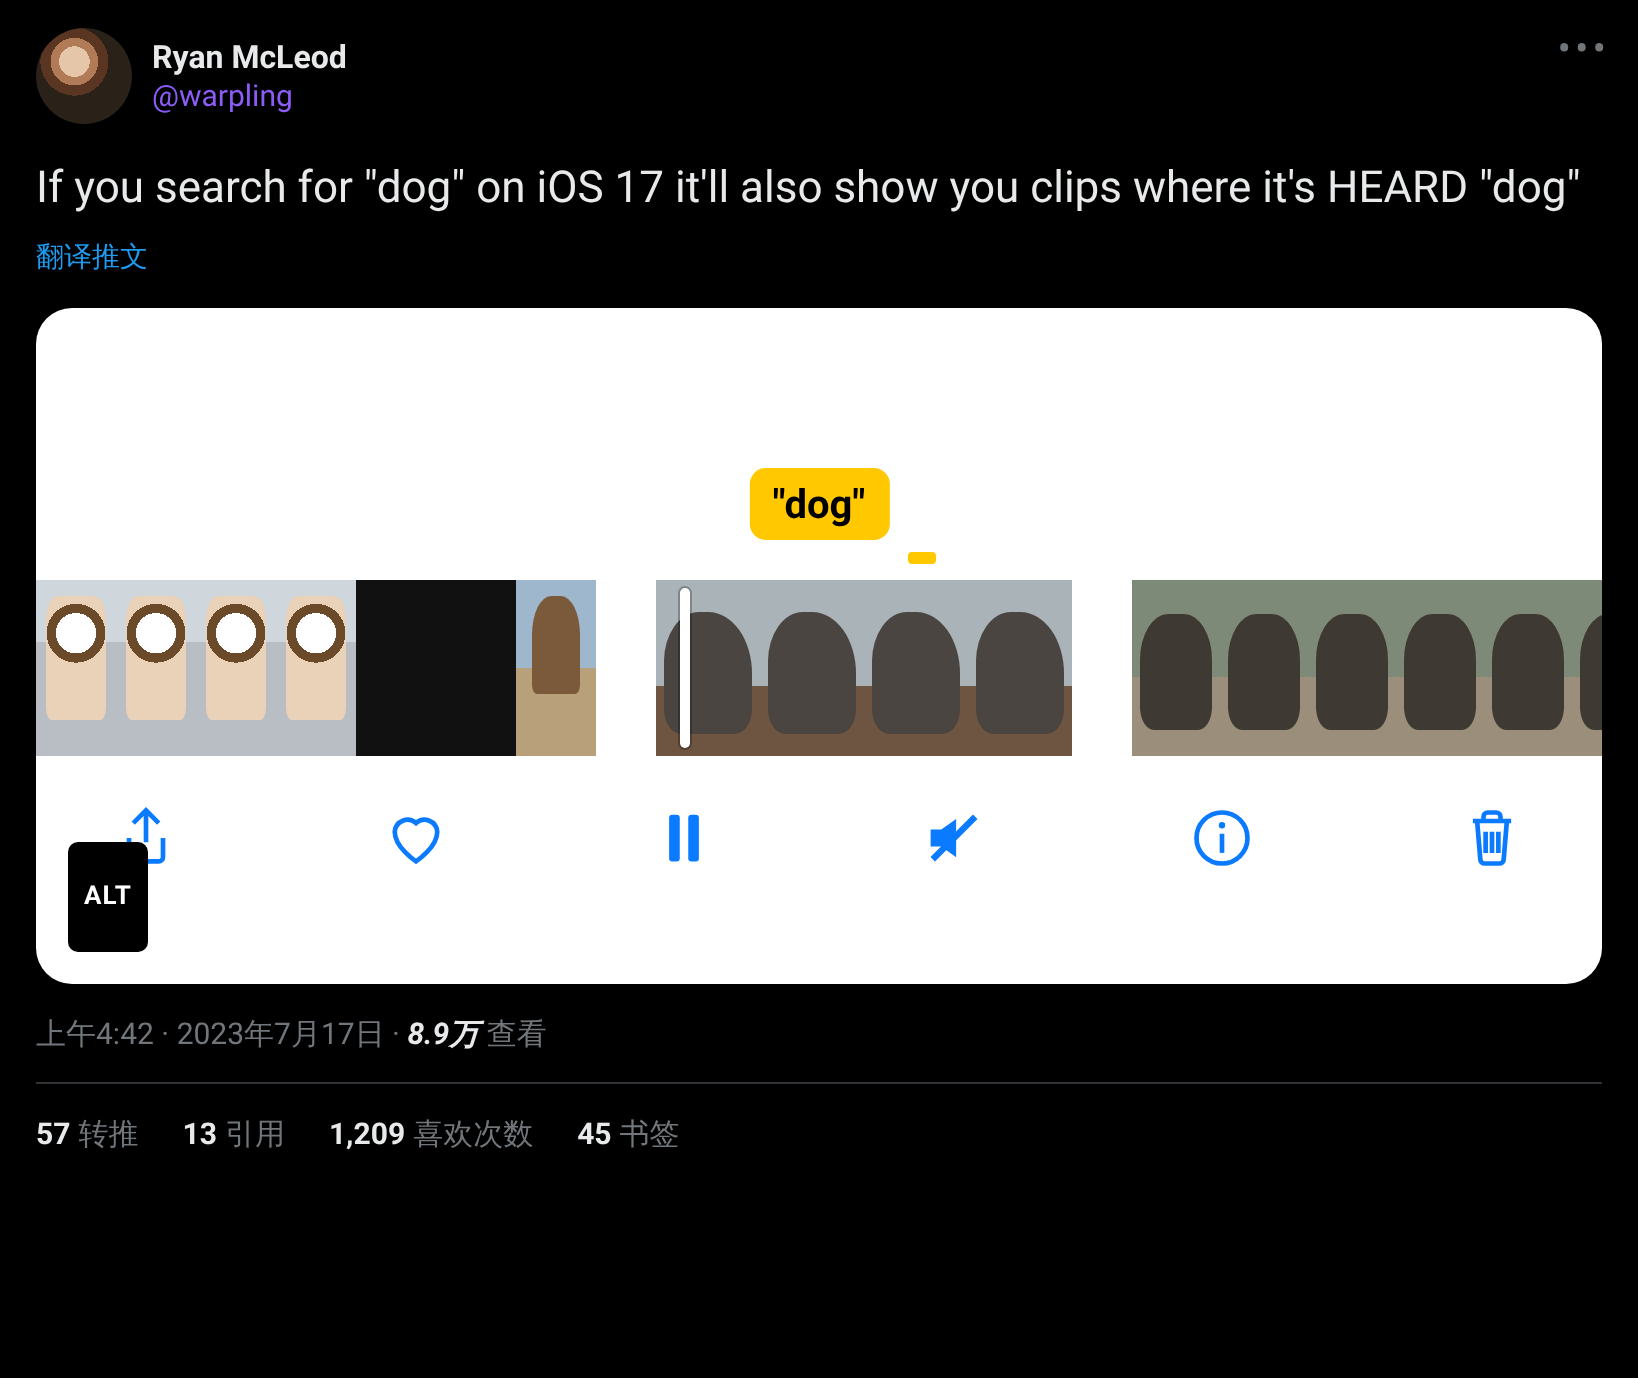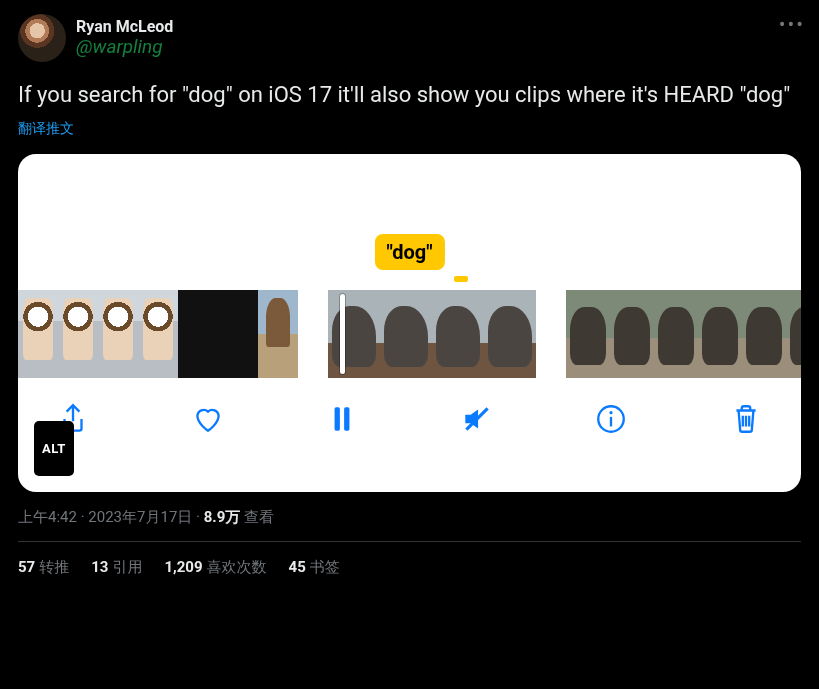--- a/index.html
+++ b/index.html
@@ -2,21 +2,21 @@
 <html><head>
 <meta charset="utf-8">
 <style>
   * { box-sizing: border-box; margin: 0; padding: 0; }
   html, body { width: 819px; height: 689px; background: #000; font-family: -apple-system, BlinkMacSystemFont, "Segoe UI", Roboto, Helvetica, Arial, sans-serif; color: #e7e9ea; overflow: hidden; }
   .tweet { padding: 14px 18px 0 18px; position: relative; }
   .header { display: flex; align-items: center; gap: 10px; }
   .avatar { width: 48px; height: 48px; border-radius: 50%; background: radial-gradient(circle at 40% 35%, #e6c6a8 0 18%, #b07b56 18% 28%, #5a3622 28% 40%, #2a2118 40% 100%); flex-shrink: 0; }
   .ident { display: flex; flex-direction: column; line-height: 1.2; }
   .name { font-weight: 700; font-size: 16px; color: #e7e9ea; }
-  .handle { font-size: 19px; color: #15803d; font-style: italic; }
+  .handle { font-size: 15px; color: #8b5cf6; }
   .more { position: absolute; top: 12px; right: 14px; color: #71767b; font-size: 20px; letter-spacing: 2px; cursor: pointer; }
   .body-text { margin-top: 18px; font-size: 22px; line-height: 1.35; color: #e7e9ea; font-weight: 400; }
   .translate { margin-top: 10px; font-size: 14px; color: #1d9bf0; cursor: pointer; display: inline-block; }
   .media-card { margin-top: 16px; background: #fff; border-radius: 18px; overflow: hidden; position: relative; color: #000; height: 338px; }
   .card-top-space { height: 88px; }
   .dog-label { position: absolute; left: 50%; transform: translateX(-50%); top: 80px; background: #ffc800; color: #000; font-weight: 700; font-size: 20px; padding: 6px 12px; border-radius: 8px; }
   .dog-tick { position: absolute; left: 50%; transform: translateX(44px); top: 122px; width: 14px; height: 6px; background: #ffc800; border-radius: 2px; }
   .timeline { display: flex; gap: 30px; padding: 0 0 0 0; margin-top: 48px; height: 88px; overflow: hidden; }
   .clip { display: flex; gap: 0; height: 88px; }
   .frame { width: 40px; height: 88px; background: #888; position: relative; }
@@ -32,21 +32,21 @@
   .playhead { position:absolute; left: 12px; top:4px; bottom:4px; width:5px; background:#fff; border-radius:3px; box-shadow:0 0 0 1px rgba(0,0,0,.25); z-index:5; }
   .clip3 .frame { width: 44px; background: linear-gradient(#7e8a78 0 55%, #9b8f7c 55% 100%); }
   .clip3 .frame::after { content:""; position:absolute; inset:20% 10% 15% 10%; background:#3e3a33; border-radius:40% 40% 20% 20%; }
   .toolbar { display:flex; justify-content:space-between; align-items:center; padding: 22px 36px 0 36px; }
   .tool-btn { width:38px; height:38px; color:#0a7aff; cursor:pointer; display:flex; align-items:center; justify-content:center; }
   .tool-btn svg { width:34px; height:34px; stroke:#0a7aff; fill:none; stroke-width:2.2; }
   .tool-btn.pause svg rect { fill:#0a7aff; stroke:none; }
   .tool-btn.mute svg { fill:#0a7aff; stroke:#0a7aff; }
   .alt-badge { position:absolute; left:16px; bottom:16px; background:#000; color:#fff; font-size:13px; font-weight:700; padding:20px 8px; border-radius:5px; letter-spacing:.5px; }
   .meta { margin-top:16px; font-size:15px; color:#71767b; }
-  .meta .views-count { color:#e7e9ea; font-weight:700; }
+  .meta .views-count { color:#e7e9ea; font-weight:700;font-style:italic; }
   .divider { height:1px; background:#2f3336; margin:14px 0 0 0; }
   .stats { display:flex; gap:22px; padding:16px 0 0 0; font-size:15px; color:#71767b;align-items:center; }
   .stats .num { color:#e7e9ea; font-weight:700; margin-right:4px; }
 </style>
 </head>
 <body>
 
 <div class="tweet">
   <div class="more">•••</div>
 

